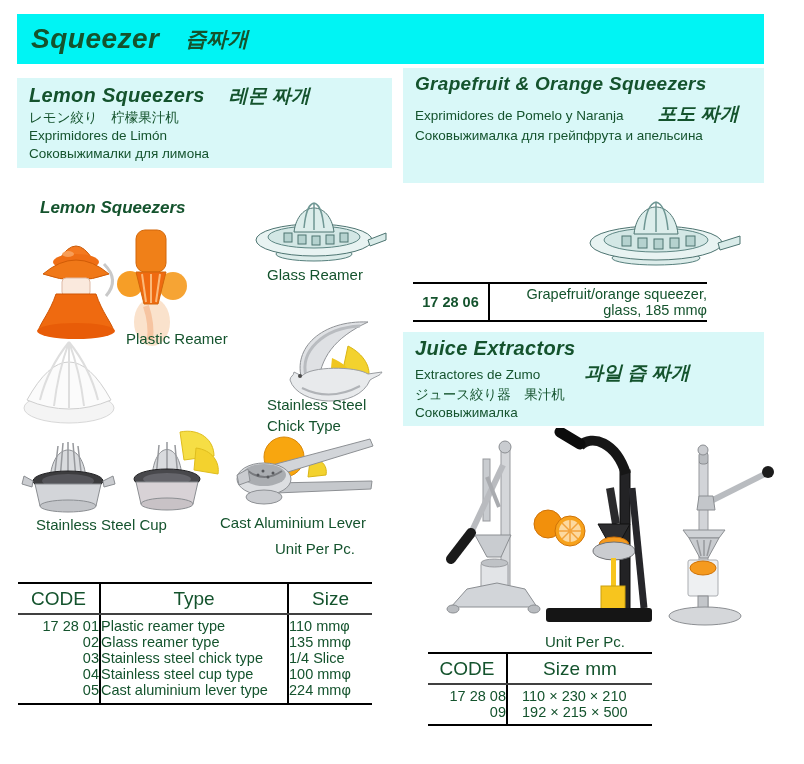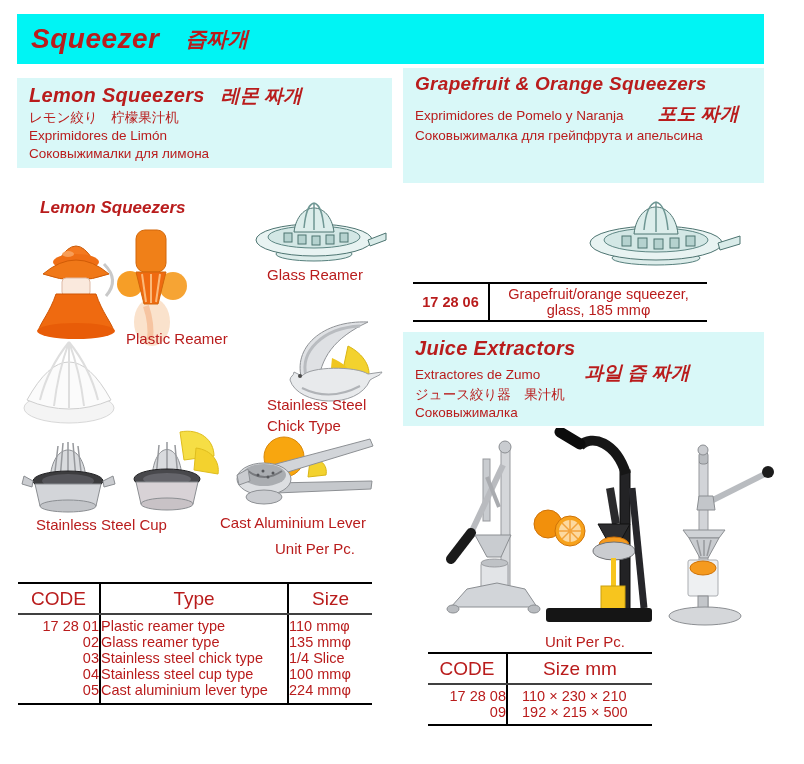--- a/index.html
+++ b/index.html
@@ -1,17 +1,17 @@
 <!DOCTYPE html>
 <html><head>
 <meta charset="utf-8">
 <style>
   html,body{margin:0;padding:0;background:#ffffff;}
   #page{position:relative;width:804px;height:764px;background:#ffffff;overflow:hidden;
-        font-family:"Liberation Sans","DejaVu Sans",sans-serif;color:#b91c1c;}
+        font-family:"Liberation Sans","DejaVu Sans",sans-serif;color:#14532d;}
   .abs{position:absolute;}
 
   
   .band{left:17px;top:14px;width:747px;height:50px;background:#00f4f4;display:flex;align-items:center;}
   .band .en{font-size:28px;font-weight:bold;font-style:italic;margin-left:14px;letter-spacing:.5px;}
   .band .ko{font-size:21px;font-weight:bold;font-style:italic;margin-left:26px;}
 
   
   .panel{background:#d9f8f8;box-sizing:border-box;padding:5px 0 0 12px;}
   .panel .t-en{font-size:20px;font-weight:bold;font-style:italic;letter-spacing:.3px;}
@@ -43,21 +43,21 @@
 <div id="page">
 
   <div class="abs band">
     <span class="en">Squeezer</span>
     <span class="ko">즙짜개</span>
   </div>
 
   <div class="abs panel" style="left:17px;top:78px;width:375px;height:90px;">
     <div class="row">
       <span class="t-en">Lemon Squeezers</span>
-      <span class="t-ko" style="margin-left:16px;font-style:italic;">레몬 짜개</span>
+      <span class="t-ko" style="margin-left:24px;font-style:italic;">레몬 짜개</span>
     </div>
     <div class="sub">レモン絞り　柠檬果汁机</div>
     <div class="sub">Exprimidores de Limón</div>
     <div class="sub">Соковыжималки для лимона</div>
   </div>
 
   <div class="abs panel" style="left:403px;top:68px;width:361px;height:115px;">
     <div class="t-en" style="font-size:19px;">Grapefruit &amp; Orange Squeezers</div>
     <div class="row" style="margin-top:6px;">
       <span class="sub">Exprimidores de Pomelo y Naranja</span>
@@ -244,21 +244,21 @@
   </div>
 
   <table class="abs cat-table" style="left:413px;top:282px;width:294px;">
     <colgroup>
         <col style="width:76px">
         <col style="width:218px">
       </colgroup>
     <tbody>
         <tr>
       <td class="vline" style="text-align:center;font-weight:bold;vertical-align:middle;">17 28 06</td>
-      <td style="text-align:center;padding:2px 0;">
+      <td style="text-align:right;padding:2px 0;">
         <div>Grapefruit/orange squeezer,</div>
         <div>glass,  185 mmφ</div>
       </td>
     </tr>
   </tbody>
     </table>
 
   <div class="abs panel" style="left:403px;top:332px;width:361px;height:94px;">
     <div class="t-en">Juice Extractors</div>
     <div class="row">

